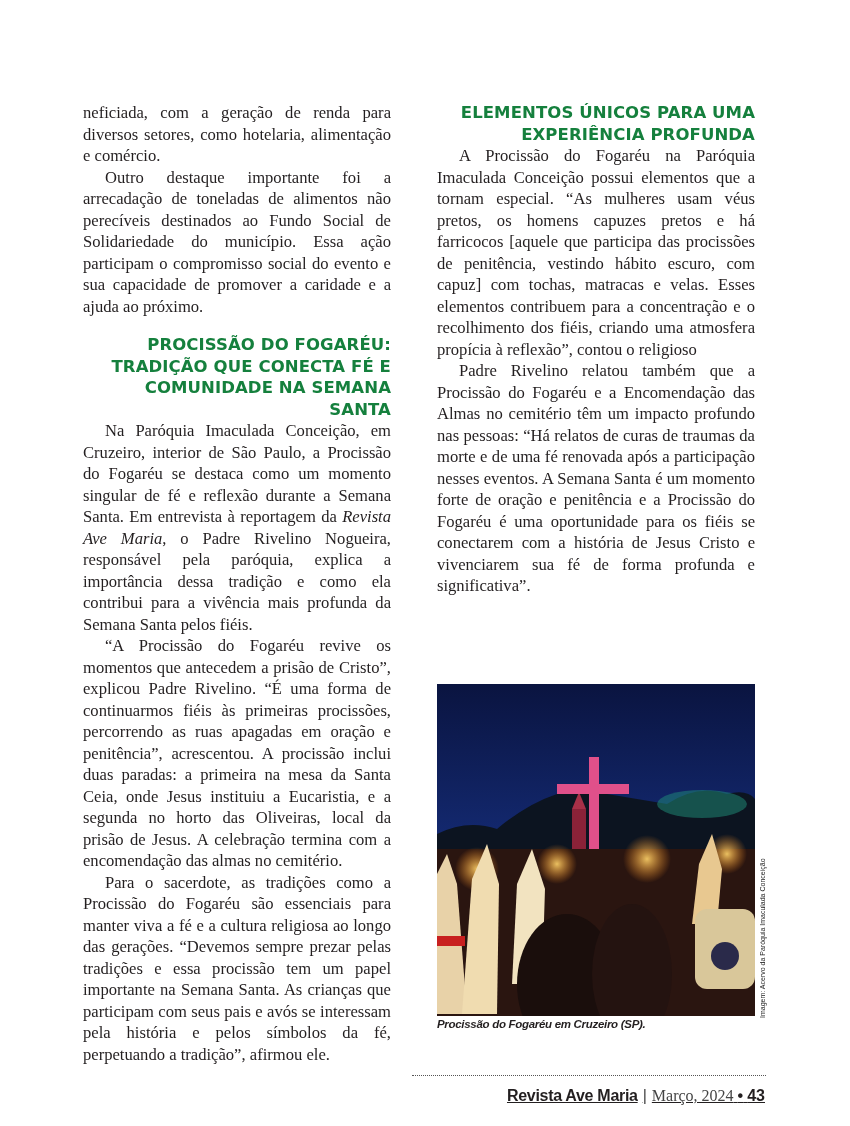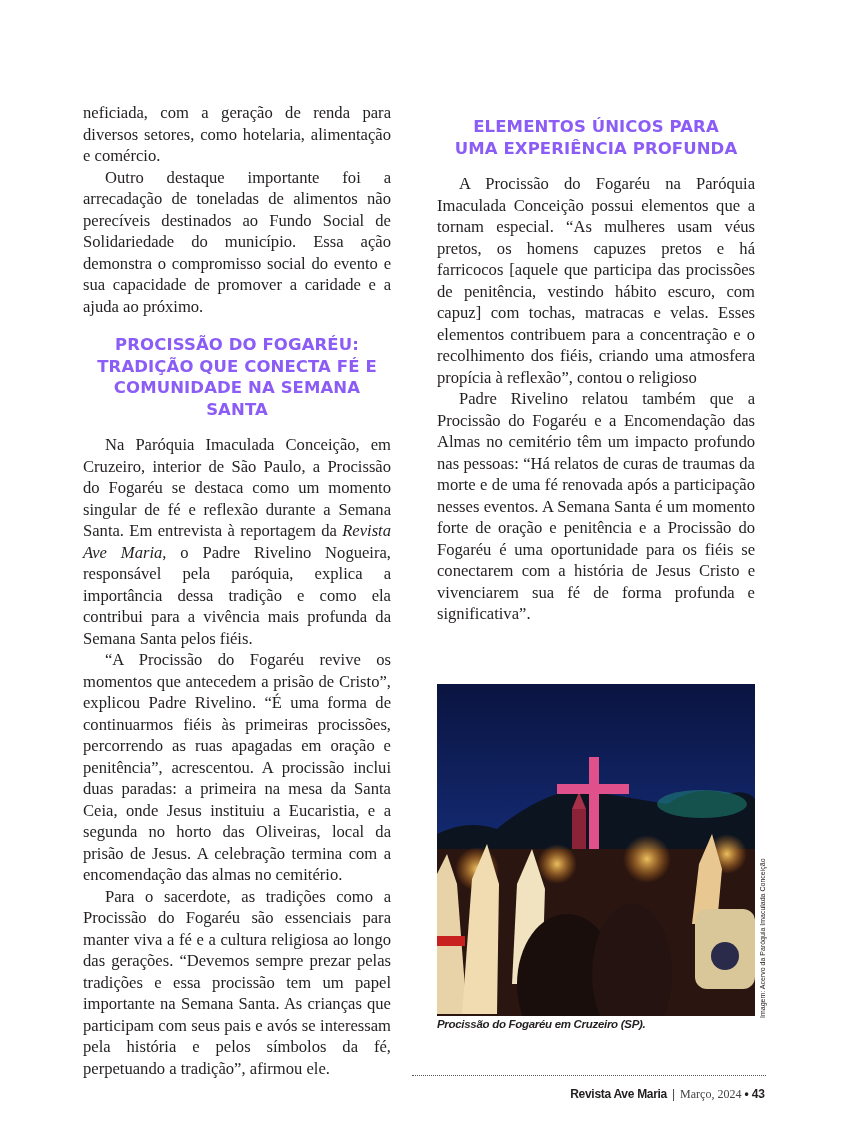--- a/index.html
+++ b/index.html
@@ -2,40 +2,40 @@
 <html><head>
 <meta charset="utf-8">
 <style>
   html, body { margin:0; padding:0; background:#fff; }
   body { width:850px; height:1126px; position:relative; overflow:hidden; }
   .col { position:absolute; top:102px; width:308px; font-family:"Liberation Serif","DejaVu Serif",serif; font-size:16.6px; line-height:21.5px; color:#231f20; text-align:justify; hyphens:manual; }
   .col-left { left:83px; }
   .col-right { left:437px; width:318px; }
   p { margin:0; }
   p.indent { text-indent:22px; }
-  h2 { margin:14px; font-family:"DejaVu Sans","Liberation Sans",sans-serif; font-weight:bold; color:#8b5cf6; font-size:16.5px; line-height:21.5px; letter-spacing:0.1px; text-align:center; }
+  h2 { margin:0; font-family:"DejaVu Sans","Liberation Sans",sans-serif; font-weight:bold; color:#15803d; font-size:16.5px; line-height:21.5px; letter-spacing:0.1px; text-align:right; }
   h2.first-h { margin-top:17px; }
   .dot { display:inline-block; width:11px; height:11px; border-radius:50%; background:#6b4a1f; margin-left:3px; vertical-align:-1px; }
   .photo { position:absolute; left:437px; top:684px; width:318px; height:332px; overflow:hidden; background:#0d1a4a; }
   .credit { position:absolute; left:758px; top:860px; width:14px; height:158px; }
   .credit span { position:absolute; left:0; top:0; transform-origin:0 0; transform:rotate(-90deg) translate(-158px,0); width:158px; display:block; font-family:"Liberation Sans",sans-serif; font-size:7px; line-height:10px; color:#222; white-space:nowrap; }
   .caption { position:absolute; left:437px; top:1018px; font-family:"Liberation Sans",sans-serif; font-weight:bold; font-size:11.5px; color:#231f20; letter-spacing:-0.3px;font-style:italic; }
   .footer-rule { position:absolute; left:412px; top:1075px; width:354px; border-top:1px dotted #555; }
-  .footer { position:absolute; right:85px; top:1087px; font-size:12px; color:#231f20; }
+  .footer { position:absolute; right:85px; top:1087px; font-size:16px; color:#231f20;text-decoration:underline; }
   .footer .mag { font-family:"Liberation Sans",sans-serif; font-weight:bold; letter-spacing:-0.3px; }
   .footer .sep { font-family:"Liberation Sans",sans-serif; margin:0 5px; color:#444; }
   .footer .date { font-family:"Liberation Serif",serif; color:#444; }
   .footer .page { font-family:"Liberation Sans",sans-serif; font-weight:bold; }
 </style>
 </head>
 <body>
 
 <div class="col col-left">
   <p>neficiada, com a geração de renda para diversos setores, como hotelaria, alimentação e comércio.</p>
-  <p class="indent">Outro destaque importante foi a arrecadação de toneladas de alimentos não perecíveis destinados ao Fundo Social de Solidariedade do município. Essa ação demonstra o compromisso social do evento e sua capacidade de promover a caridade e a ajuda ao próximo.</p>
+  <p class="indent">Outro destaque importante foi a arrecadação de toneladas de alimentos não perecíveis destinados ao Fundo Social de Solidariedade do município. Essa ação participam o compromisso social do evento e sua capacidade de promover a caridade e a ajuda ao próximo.</p>
   <h2 class="first-h">PROCISSÃO DO FOGARÉU: TRADIÇÃO QUE CONECTA FÉ E COMUNIDADE NA SEMANA SANTA</h2>
   <p class="indent"><span>Na Paróquia Imaculada Conceição, em Cruzeiro, interior de São Paulo, a Procissão do Fogaréu se destaca como um momento singular de fé e reflexão durante a Semana Santa. Em entrevista à reportagem da </span><em>Revista Ave Maria</em><span>, o Padre Rivelino Nogueira, responsável pela paróquia, explica a importância dessa tradição e como ela contribui para a vivência mais profunda da Semana Santa pelos fiéis.</span></p>
   <p class="indent">“A Procissão do Fogaréu revive os momentos que antecedem a prisão de Cristo”, explicou Padre Rivelino. “É uma forma de continuarmos fiéis às primeiras procissões, percorrendo as ruas apagadas em oração e penitência”, acrescentou. A procissão inclui duas paradas: a primeira na mesa da Santa Ceia, onde Jesus instituiu a Eucaristia, e a segunda no horto das Oliveiras, local da prisão de Jesus. A celebração termina com a encomendação das almas no cemitério.</p>
   <p class="indent">Para o sacerdote, as tradições como a Procissão do Fogaréu são essenciais para manter viva a fé e a cultura religiosa ao longo das gerações. “Devemos sempre prezar pelas tradições e essa procissão tem um papel importante na Semana Santa. As crianças que participam com seus pais e avós se interessam pela história e pelos símbolos da fé, perpetuando a tradição”, afirmou ele.</p>
 </div>
 
 <div class="col col-right">
   <h2>ELEMENTOS ÚNICOS PARA UMA EXPERIÊNCIA PROFUNDA</h2>
   <p class="indent">A Procissão do Fogaréu na Paróquia Imaculada Conceição possui elementos que a tornam especial. “As mulheres usam véus pretos, os homens capuzes pretos e há farricocos [aquele que participa das procissões de penitência, vestindo hábito escuro, com capuz] com tochas, matracas e velas. Esses elementos contribuem para a concentração e o recolhimento dos fiéis, criando uma atmosfera propícia à reflexão”, contou o religioso</p>
   <p class="indent">Padre Rivelino relatou também que a Procissão do Fogaréu e a Encomendação das Almas no cemitério têm um impacto profundo nas pessoas: “Há relatos de curas de traumas da morte e de uma fé renovada após a participação nesses eventos. A Semana Santa é um momento forte de oração e penitência e a Procissão do Fogaréu é uma oportunidade para os fiéis se conectarem com a história de Jesus Cristo e vivenciarem sua fé de forma profunda e significativa”.</p>

